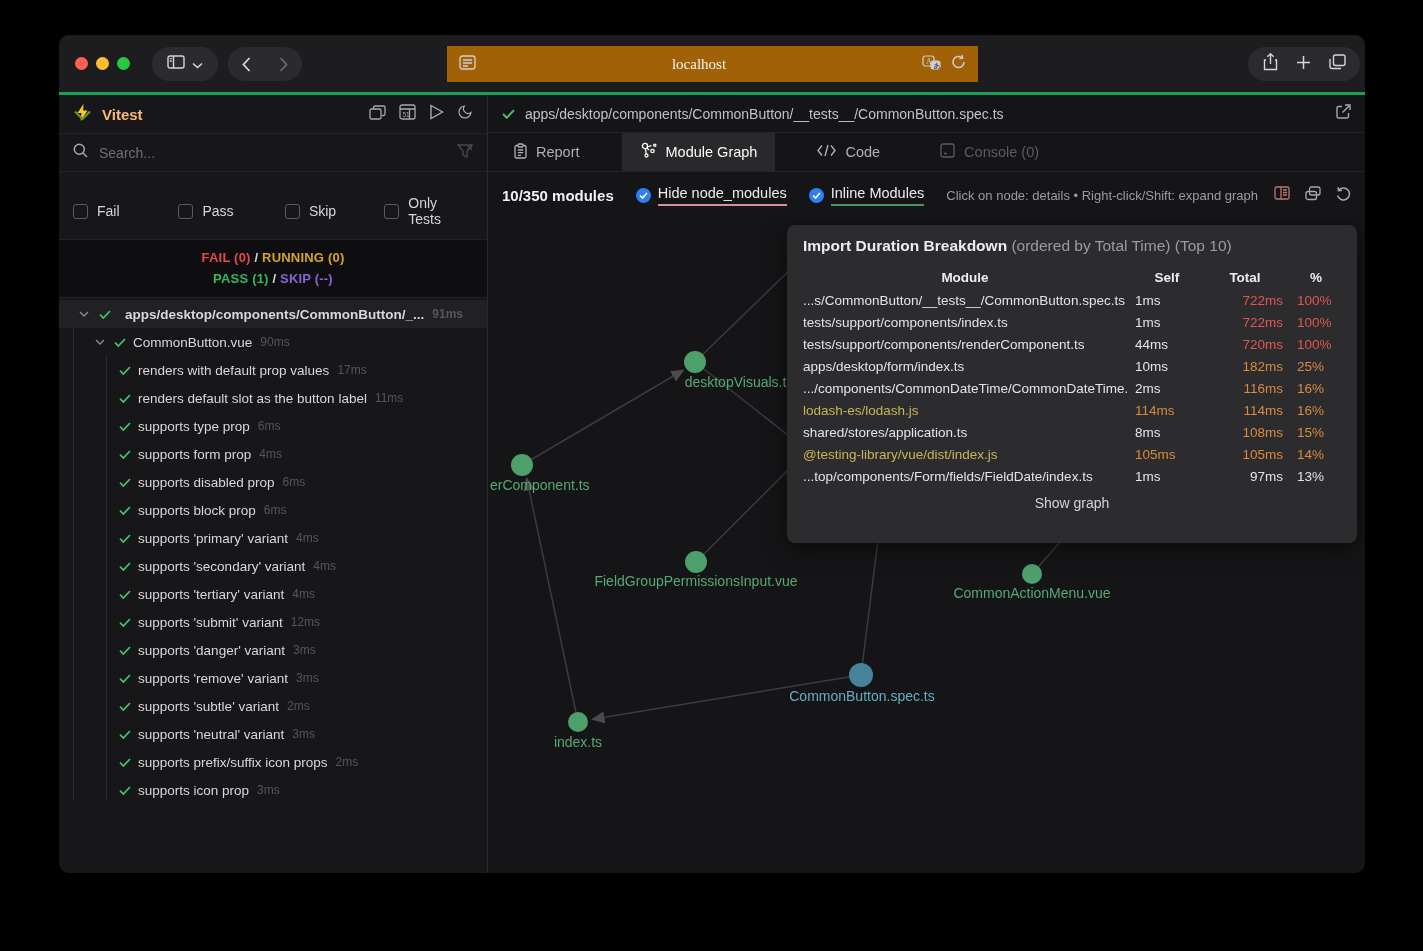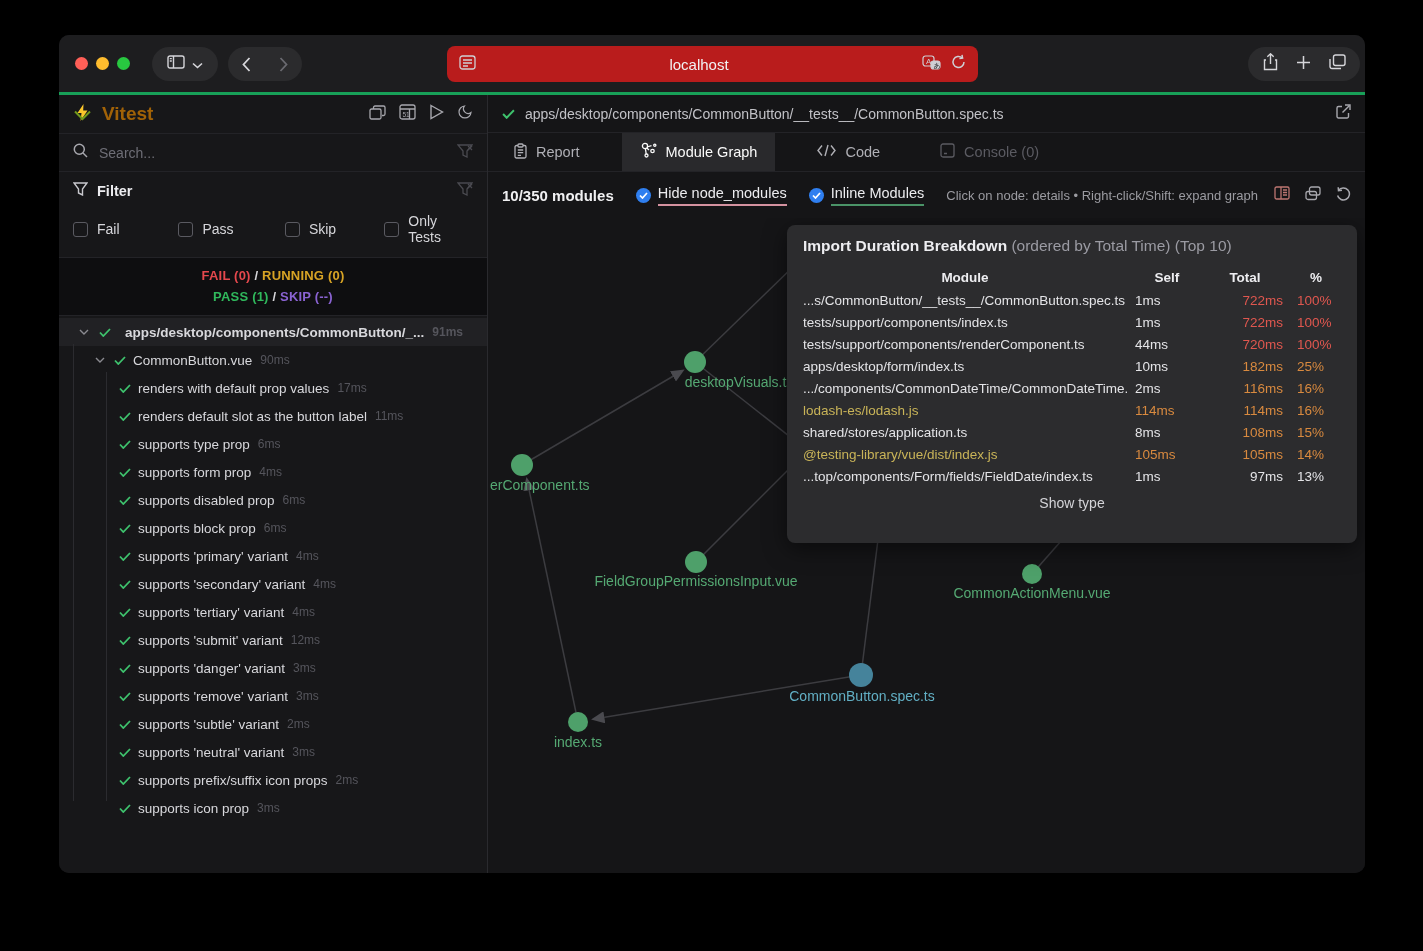--- a/index.html
+++ b/index.html
@@ -10,35 +10,35 @@
   .chrome { position:relative; height:57px; background:#1d1d1f; }
   .traffic { position:absolute; top:22px; left:16px; display:flex; gap:8px; }
   .light { width:13px; height:13px; border-radius:50%; }
   .light.red{background:#ff5f57}.light.yellow{background:#febc2e}.light.green{background:#28c840}
   .chip { position:absolute; top:12px; height:34px; background:#2b2b2d; border-radius:17px; display:flex; align-items:center; justify-content:center; color:#d6d6da; }
   .chip svg { stroke:#d6d6da; }
   .sidebar-toggle { left:93px; width:66px; gap:7px; }
   .nav-chip { left:169px; width:74px; gap:0; background:#2b2b2d; }
   .nav-half { width:37px; display:flex; align-items:center; justify-content:center; }
   .nav-half.fwd svg { stroke:#6a6a70; }
-  .urlbar { position:absolute; left:388px; top:11px; width:531px; height:36px; background:#b91c1c; border-radius:8px; display:flex; align-items:center; padding:0 12px; }
+  .urlbar { position:absolute; left:388px; top:11px; width:531px; height:36px; background:#a16207; border-radius:0; display:flex; align-items:center; padding:0 12px;font-family:Liberation Serif, serif; }
   .url-text { flex:1; text-align:center; color:#f2f2f4; font-size:15px; }
   .chip.right-chip { left:1189px; width:112px; gap:18px; background:#2b2b2d; }
 
   
   .theme-strip { height:3px; background:#18a058; }
 
   
   .app { display:flex; height:778px; }
   .sidebar { width:429px; background:#171719; border-right:1px solid #2a2a2e; display:flex; flex-direction:column; position:relative; }
   .main { flex:1; background:#151517; position:relative; display:flex; flex-direction:column; }
 
   
   .sb-header { height:38px; display:flex; align-items:center; padding:0 14px; }
-  .sb-title { color:#a16207; font-size:19px; font-weight:700; margin-left:10px; }
+  .sb-title { color:#fdba74; font-size:15px; font-weight:700; margin-left:10px; }
   .sb-actions { margin-left:auto; display:flex; gap:13px; align-items:center; }
   .sb-actions svg { stroke:#a8a8ae; }
   .sb-search { height:39px; display:flex; align-items:center; padding:0 14px; border-top:1px solid #232327; border-bottom:1px solid #232327; }
   .search-ph { color:#6e6e76; font-size:14px; margin-left:11px; flex:1; }
   .dim-icon svg { stroke:#4a4a50; }
 
   .sb-filter { padding:10px 14px 12px 14px; }
   .filter-head { display:flex; align-items:center; }
   .filter-label { color:#ececef; font-size:14.5px; font-weight:700; margin-left:9px; flex:1; }
   .filter-row { display:flex; margin-top:13px; align-items:center; }
@@ -259,35 +259,20 @@
         <span class="dim-icon">
           <svg width="16" height="14" viewBox="0 0 16 14" fill="none" stroke-width="1.3">
               <path d="M1 1h14L10 7v6l-4-2V7z"></path>
               <line x1="11" y1="2" x2="15" y2="6"></line>
               <line x1="15" y1="2" x2="11" y2="6"></line>
             </svg>
         </span>
       </div>
 
       <div class="sb-filter">
-        <div class="filter-head">
-          <span>
-            <svg width="15" height="14" viewBox="0 0 15 14" fill="none" stroke="#c9c9ce" stroke-width="1.4">
-                <path d="M1 1h13L9.5 7v6l-4-2V7z"></path>
-              </svg>
-          </span>
-          <span class="filter-label">Filter</span>
-          <span class="dim-icon">
-            <svg width="16" height="14" viewBox="0 0 16 14" fill="none" stroke-width="1.3">
-                <path d="M1 1h14L10 7v6l-4-2V7z"></path>
-                <line x1="11" y1="2" x2="15" y2="6"></line>
-                <line x1="15" y1="2" x2="11" y2="6"></line>
-              </svg>
-          </span>
-        </div>
         <div class="filter-row">
           <div class="cb-item">
             <span class="cb-box"></span>
             <span class="cb-label">Fail</span>
           </div>
           <div class="cb-item">
             <span class="cb-box"></span>
             <span class="cb-label">Pass</span>
           </div>
           <div class="cb-item">
@@ -725,18 +710,18 @@
                 </div>
 
                 <div class="p-row">
                   <span class="c-mod">...top/components/Form/fields/FieldDate/index.ts</span>
                   <span class="c-self">1ms</span>
                   <span class="c-total">97ms</span>
                   <span class="c-pct">13%</span>
                 </div>
               </div>
           </div>
-          <div class="show-more">Show type</div>
+          <div class="show-more">Show graph</div>
         </div>
       </div>
     </div>
   </div>
 </div>
 
 </body></html>

